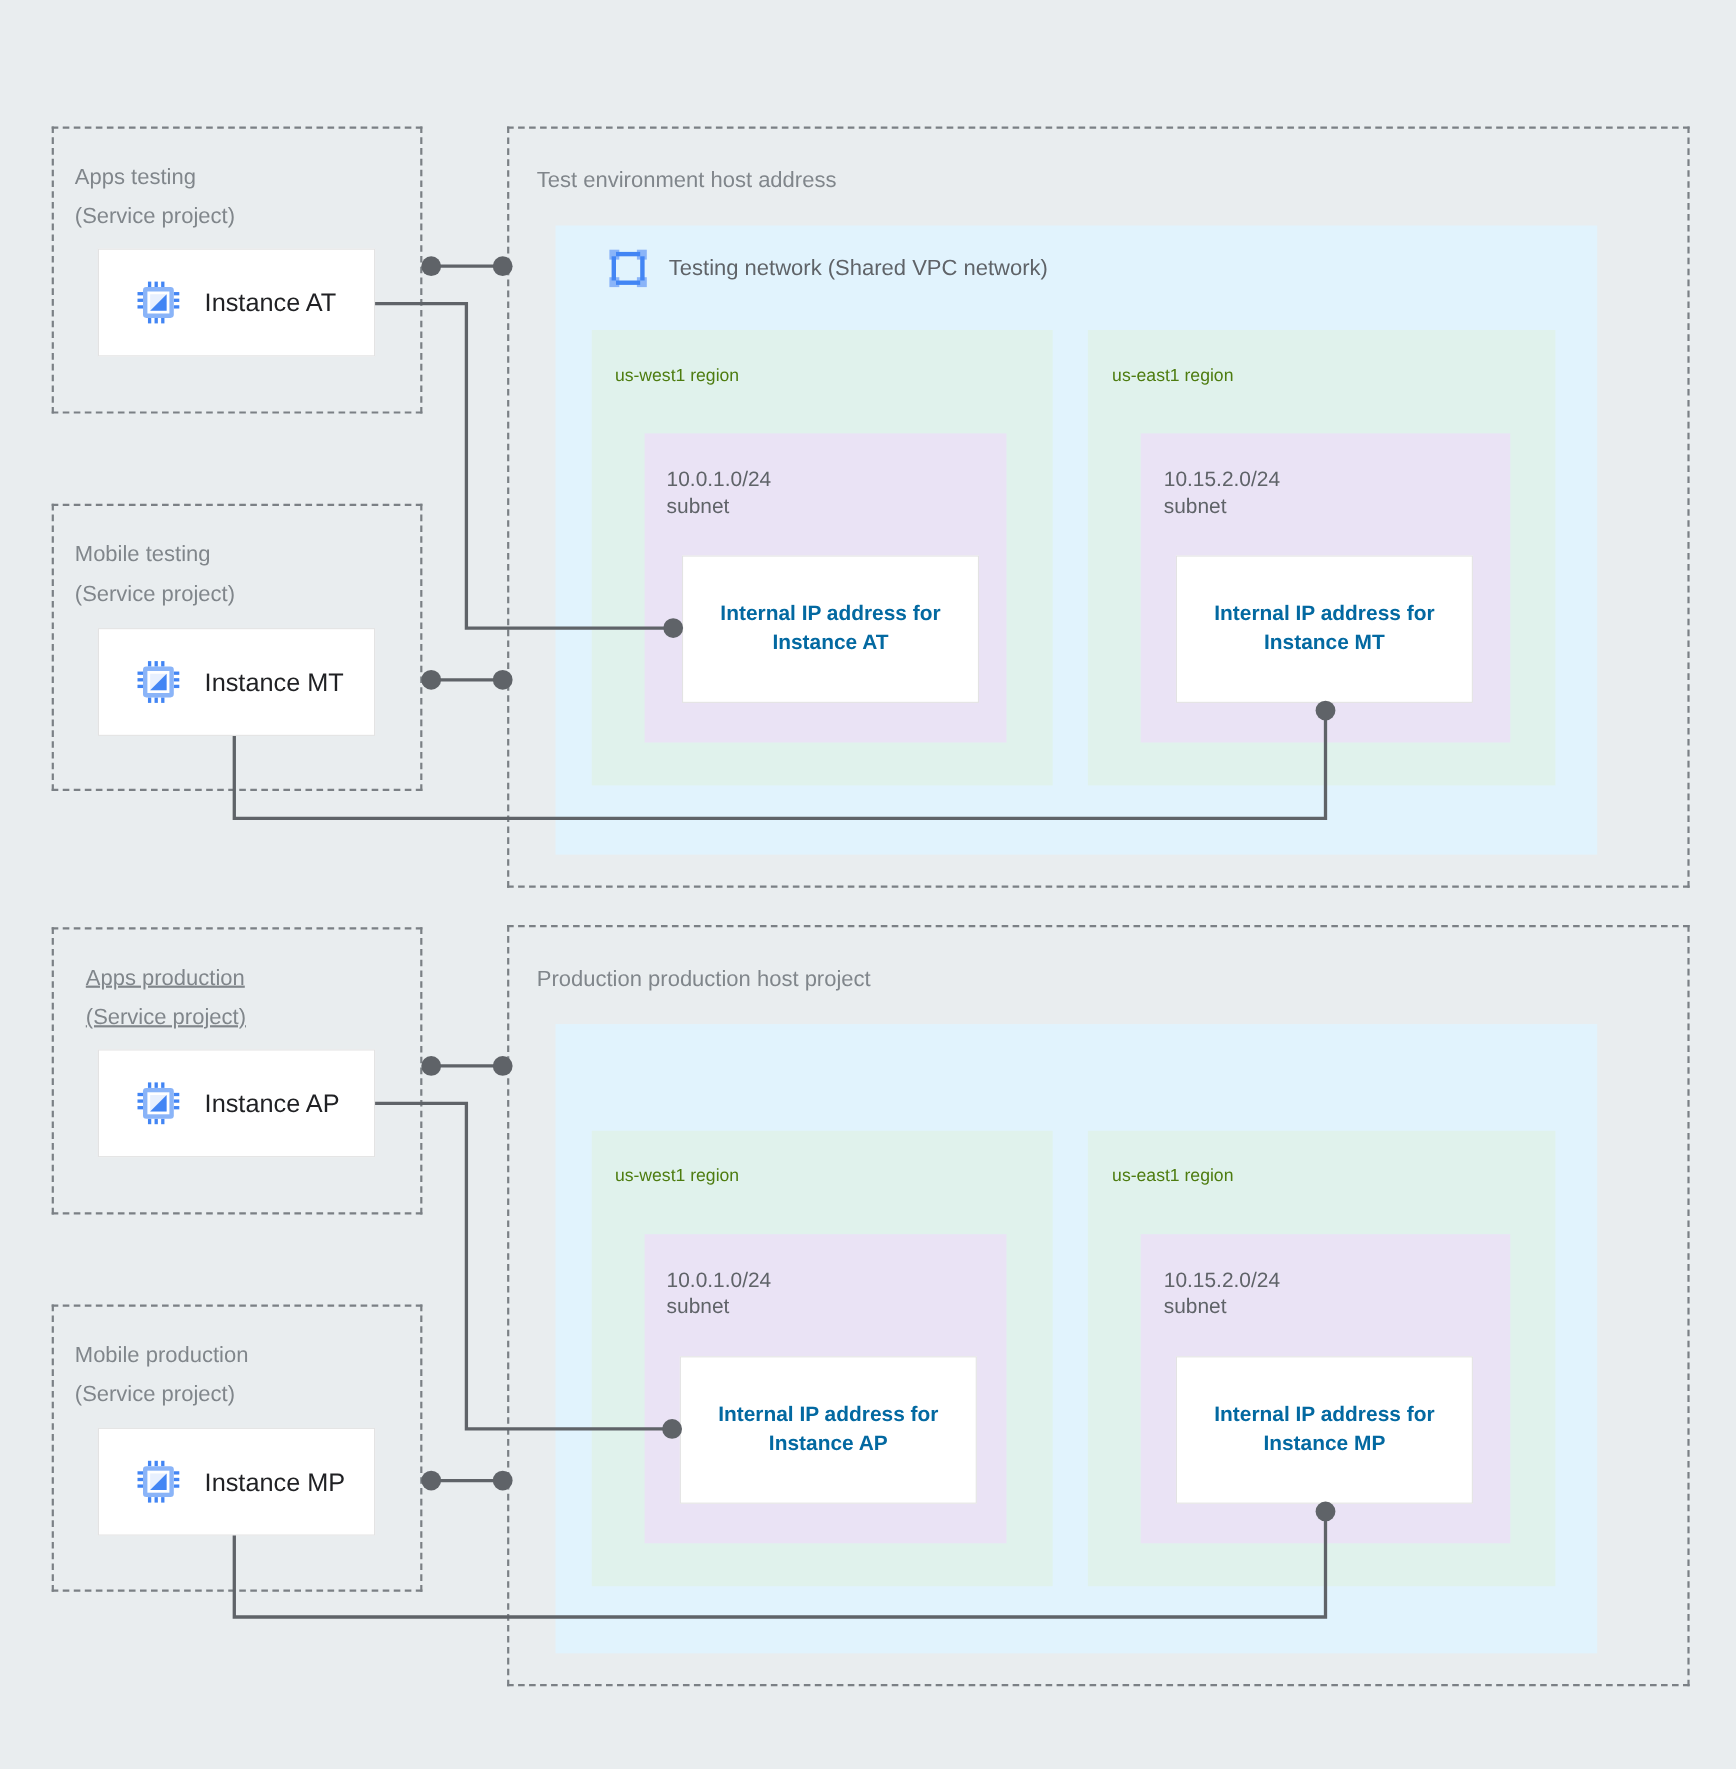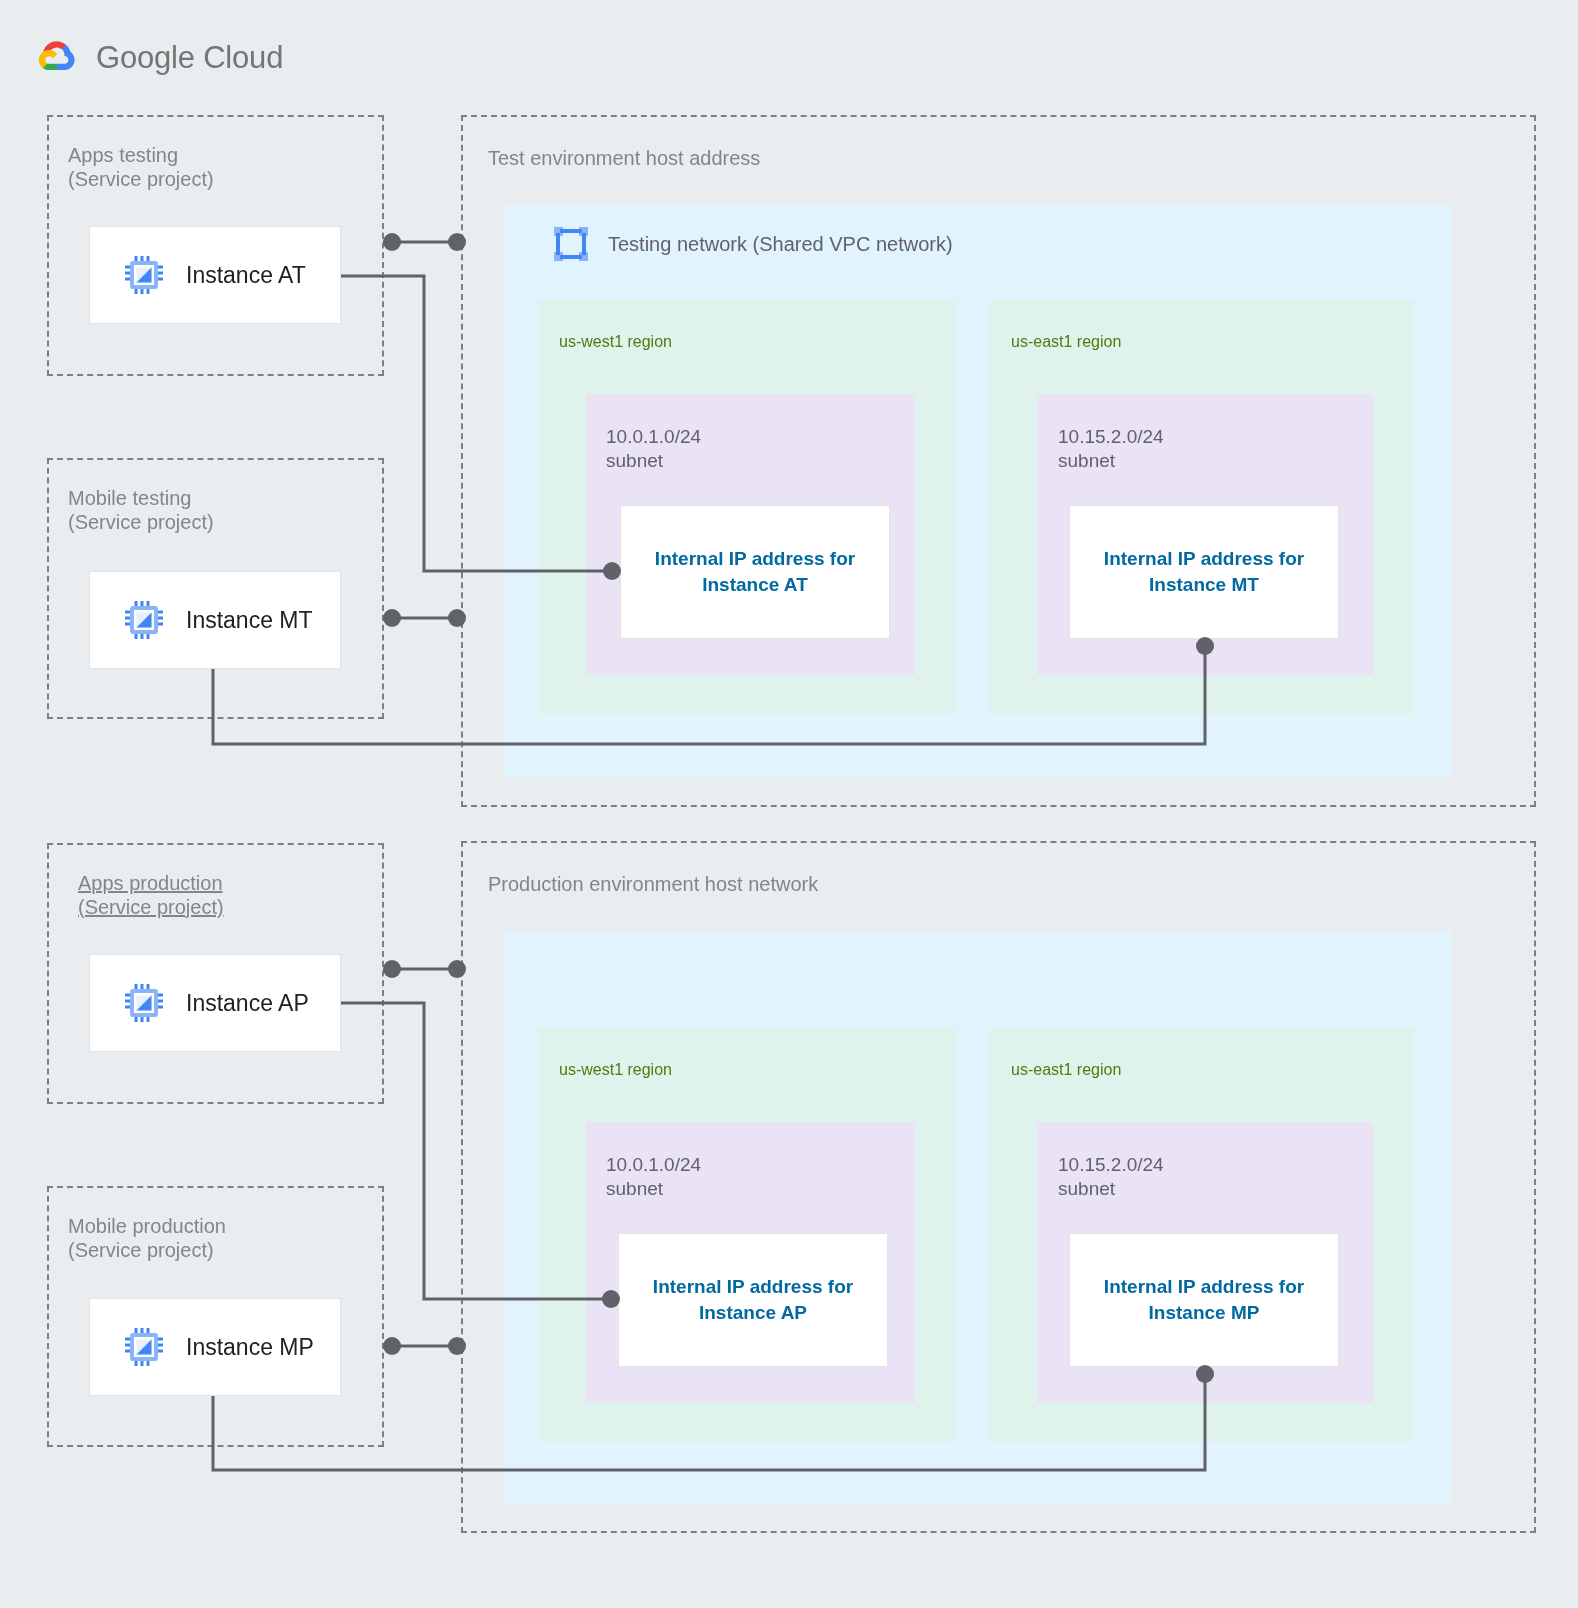--- a/index.html
+++ b/index.html
@@ -39,21 +39,21 @@
   
   .proj {
     position: absolute;
     border: 2px dashed #7b8085;
     box-sizing: border-box;
   }
   .proj-label {
     position: absolute;
     color: #80868b;
     font-size: 20px;
-    line-height: 24px;
+    line-height: 36px;
     white-space: pre-line;
   }
 
   
   .vpc {
     position: absolute;
     background: #e1f3fd;
     box-sizing: border-box;
   }
   .vpc-header {
@@ -137,29 +137,20 @@
     width: 1578px;
     height: 1608px;
     pointer-events: none;
   }
 </style>
 </head>
 <body>
 
 <div id="canvas">
 
-  <div class="gc-logo">
-    <svg class="gc-logo-mark" viewBox="0 0 48 44">
-      <path d="M28.5 13.2l3.1-3.1.2-1.3C26.2 3.6 17.3 4.2 12.2 10c-1.4 1.6-2.4 3.6-3 5.6l1.1-.2 6.2-1 .5-.5c2.7-3 7.4-3.4 10.5-.8l1 .1z" fill="#ea4335"></path>
-      <path d="M36.3 15.5c-.7-2.6-2.2-5-4.2-6.8l-4.4 4.4c1.8 1.5 2.9 3.8 2.8 6.2v.8c2.1 0 3.9 1.7 3.9 3.9s-1.7 3.8-3.9 3.8h-7.8l-.8.8v4.7l.8.7h7.8c5.6 0 10.1-4.5 10.1-10 0-3.4-1.7-6.5-4.3-8.5z" fill="#4285f4"></path>
-      <path d="M14.9 34h7.8v-6.2h-7.8c-.6 0-1.1-.1-1.6-.3l-1.1.3-3.1 3.1-.3 1c1.8 1.4 4 2.1 6.1 2.1z" fill="#34a853"></path>
-      <path d="M14.9 14c-5.6 0-10.1 4.5-10.1 10 0 3.2 1.5 6.2 4.1 8.1l4.5-4.5c-1.9-.9-2.8-3.2-1.9-5.2s3.2-2.8 5.2-1.9c.9.4 1.6 1.1 1.9 1.9l4.5-4.5c-1.9-2.5-4.9-4-8.2-3.9z" fill="#fbbc05"></path>
-    </svg>
-    <div class="gc-logo-text"><span>Google</span><span class="thin"> Cloud</span></div>
-  </div>
 
   <svg width="0" height="0" style="position:absolute" aria-hidden="true">
     <defs>
       <symbol id="sym-chip" viewBox="0 0 40 40">
         <g fill="#4285f4">
           <rect x="10.5" y="1" width="3" height="5"></rect>
             <rect x="16.5" y="1" width="3" height="5"></rect>
             <rect x="22.5" y="1" width="3" height="5"></rect>
           <rect x="10.5" y="34" width="3" height="5"></rect>
             <rect x="16.5" y="34" width="3" height="5"></rect>
@@ -263,21 +254,21 @@
 (Service project)</div>
   </div>
   <div class="card instance-card" style="left:89px; top:1298px; width:252px; height:98px;">
     <svg class="chip-icon">
         <use href="#sym-chip"></use>
       </svg>
     <span class="instance-label">Instance MP</span>
   </div>
 
   <div class="proj" style="left:461px; top:841px; width:1075px; height:692px;">
-    <div class="proj-label" style="left:25px; top:29px;">Production environment host network</div>
+    <div class="proj-label" style="left:25px; top:29px;">Production production host project</div>
   </div>
 
   <div class="vpc" style="left:505px; top:931px; width:947px; height:572px;"></div>
 
   <div class="region" style="left:538px; top:1028px; width:419px; height:414px;"></div>
   <div class="region-label" style="left:559px; top:1061px;">us-west1 region</div>
   <div class="subnet" style="left:586px; top:1122px; width:329px; height:281px;"></div>
   <div class="subnet-label" style="left:606px; top:1153px;">10.0.1.0/24
 subnet</div>
   <div class="card ip-card" style="left:618px; top:1233px; width:270px; height:134px;">

